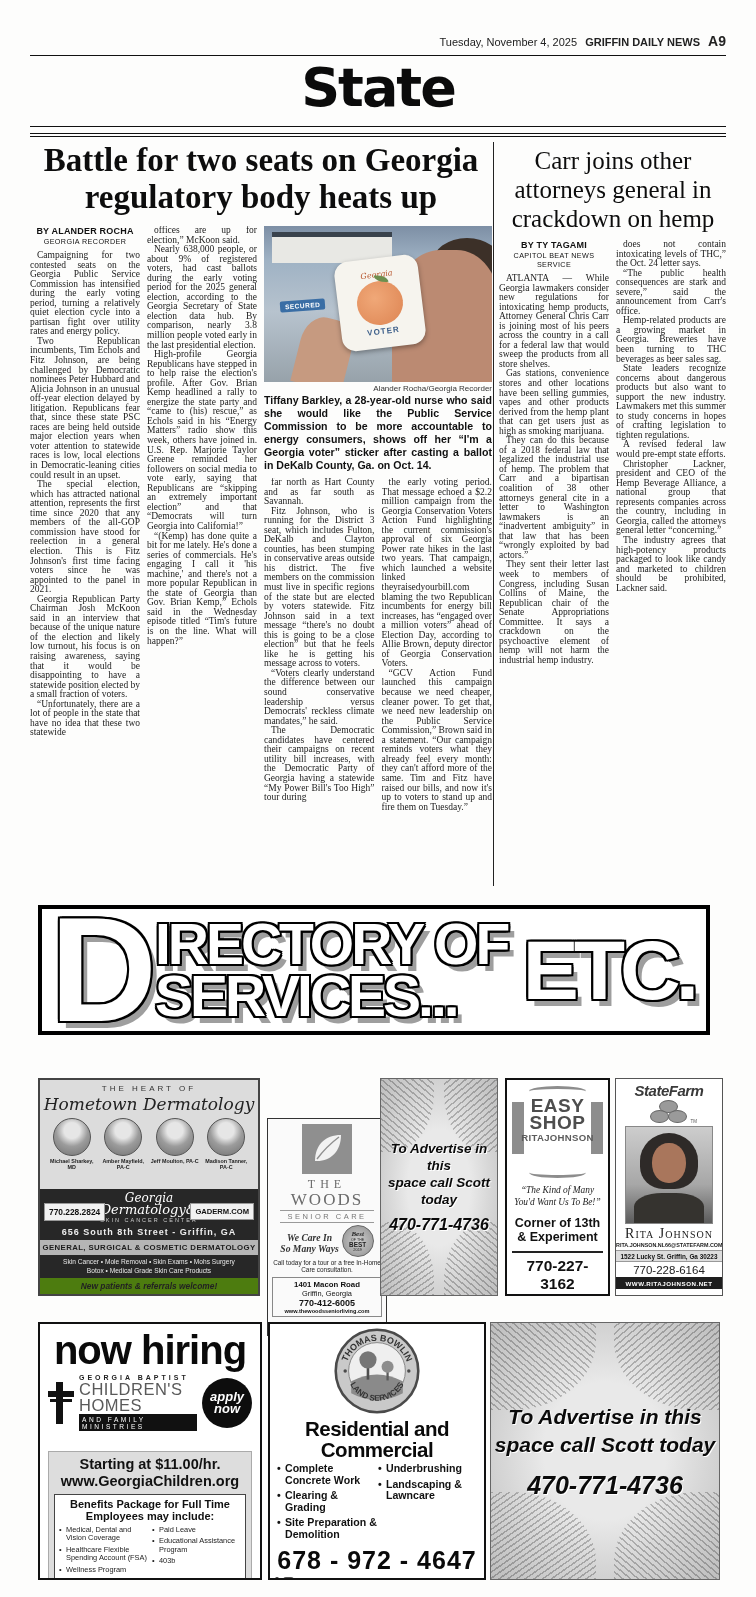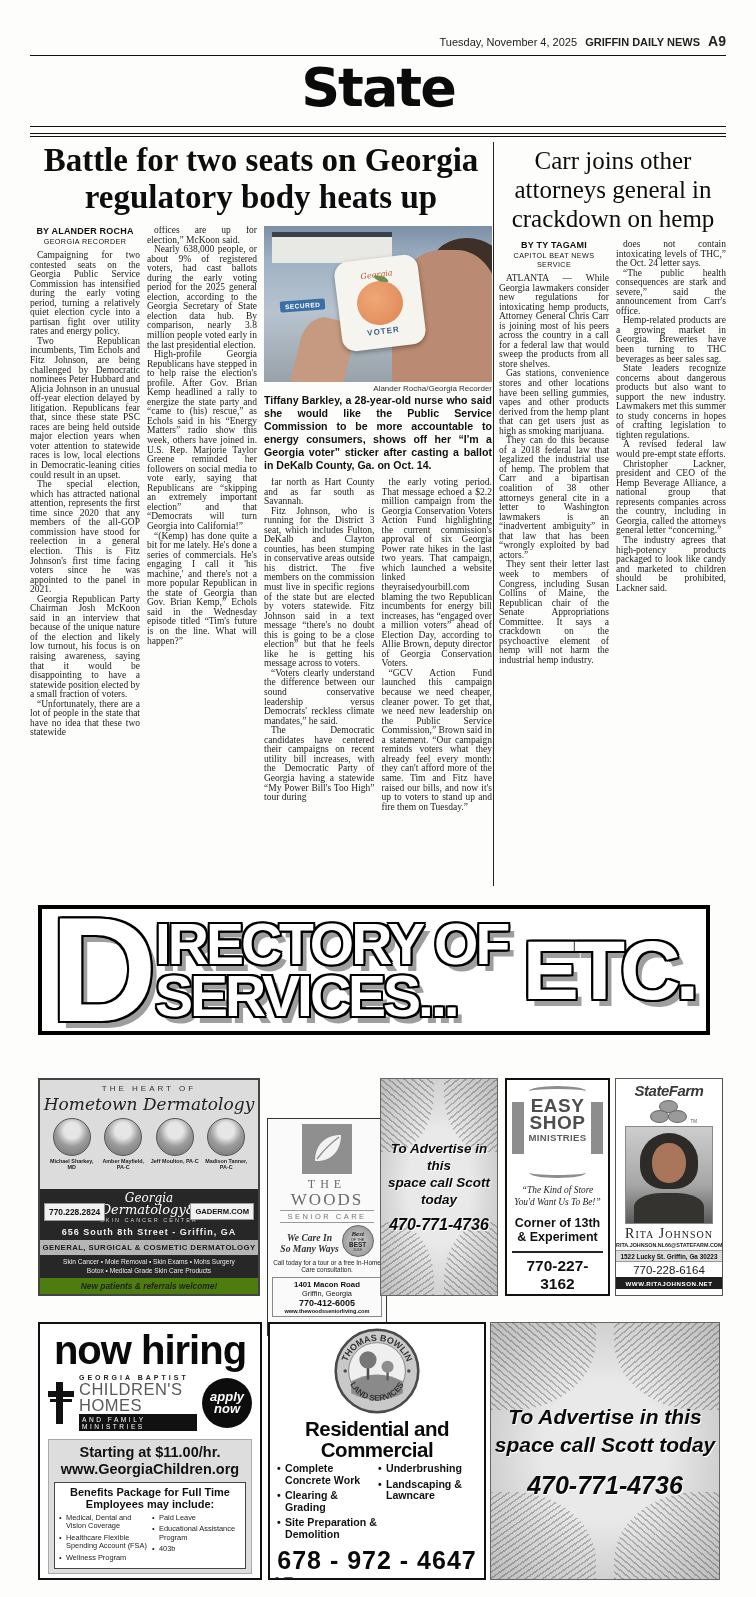--- a/index.html
+++ b/index.html
@@ -143,21 +143,21 @@
   .cross{position:relative;width:26px;height:42px;flex:0 0 26px;}
   .cross .v{position:absolute;left:8px;top:0;width:7px;height:42px;background:#111;}
   .cross .h1{position:absolute;left:0;top:9px;width:26px;height:6px;background:#111;}
   .cross .h2{position:absolute;left:2px;top:17px;width:22px;height:3px;background:#111;}
   .hire-org{flex:1;}
   .hire-org1{font-size:7px;font-weight:bold;letter-spacing:3px;color:#222;}
   .hire-org2{font-size:16.5px;color:#5a5a5a;letter-spacing:.5px;line-height:16px;}
   .hire-org3{background:#111;color:#fff;font-size:6.6px;letter-spacing:2.5px;padding:1.5px 3px;display:inline-block;margin-top:1px;}
   .apply{width:50px;height:50px;flex:0 0 50px;border-radius:50%;background:#0d0d0d;color:#fff;display:flex;flex-direction:column;
       align-items:center;justify-content:center;font-style:italic;font-weight:800;font-size:13px;line-height:12px;}
-  .hire-gray{background:#ddd;border:1px solid #aaa;margin-top:6px;padding:4px 5px;}
+  .hire-gray{background:#ddd;border:1px solid #aaa;margin-top:18px;padding:4px 5px;}
   .hire-pay{font-weight:800;font-size:14.5px;text-align:center;}
   .hire-web{font-weight:800;font-size:14.5px;text-align:center;margin-top:1px;}
   .hire-box{background:#fff;border:1px solid #444;margin-top:5px;padding:3px 4px;}
   .hire-bh{font-weight:800;font-size:11px;line-height:12.5px;text-align:center;}
   .benefit-cols{display:flex;gap:4px;margin-top:3px;}
   .benefits{list-style:none;margin:0;padding:0;flex:1;}
   .benefits li{font-size:7.4px;line-height:8.6px;color:#222;padding-left:7px;position:relative;margin-bottom:3px;}
   .benefits li::before{content:"•";position:absolute;left:0;top:0;}
   .ad-bowlin{top:1322px;left:268px;width:218px;height:258px;border:2px solid #111;text-align:center;padding:4px 6px;}
   .bowlin-logo{margin:0 auto;}
@@ -370,26 +370,26 @@
   </div>
 
   <div class="ad ad-easy">
     <div class="ribbon">
       <div class="rib-side l"></div>
       <div class="rib-side r"></div>
       <div class="rib-center">
         <div class="curve"></div>
         <div class="easy-name">EASY</div>
         <div class="easy-name">SHOP</div>
-        <div class="easy-sub">MINISTRIES</div>
+        <div class="easy-sub">RITAJOHNSON</div>
         <div class="curve bot"></div>
       </div>
     </div>
     <div class="easy-quote">
-      <div>“The Kind of Store</div>
+      <div>“The Kind of Many</div>
       <div>You'd Want Us To Be!”</div>
     </div>
     <div class="easy-loc">
       <div>Corner of 13th</div>
       <div>&amp; Experiment</div>
     </div>
     <div class="easy-rule"></div>
     <div class="easy-phone">770-227-3162</div>
   </div>
 

